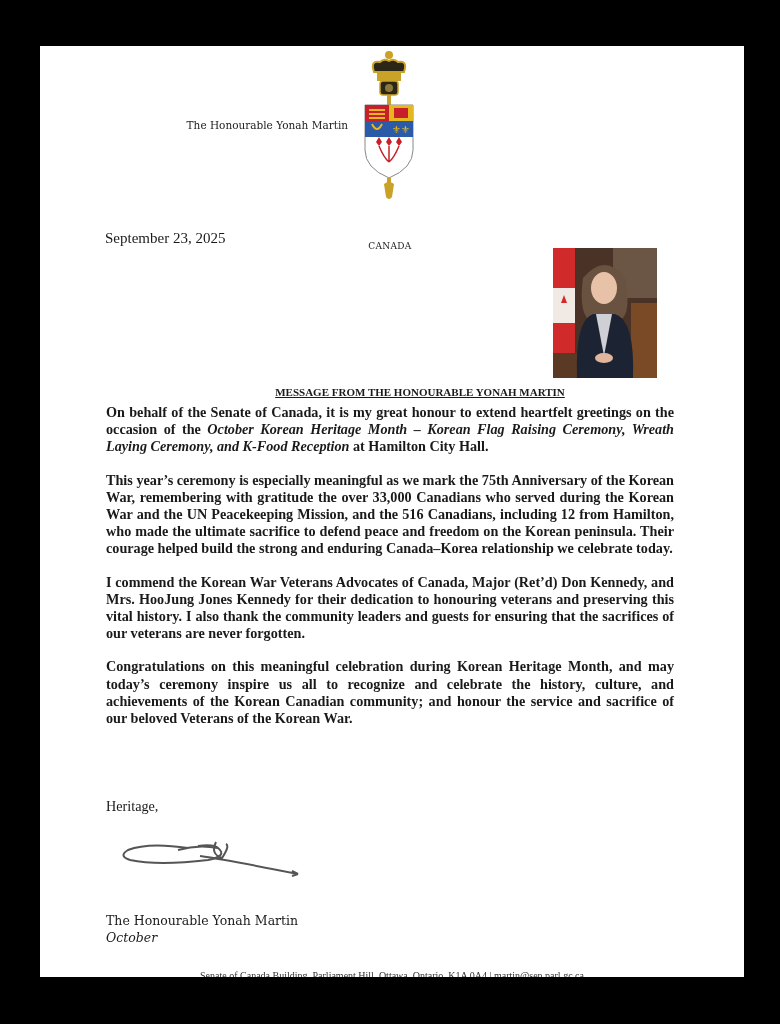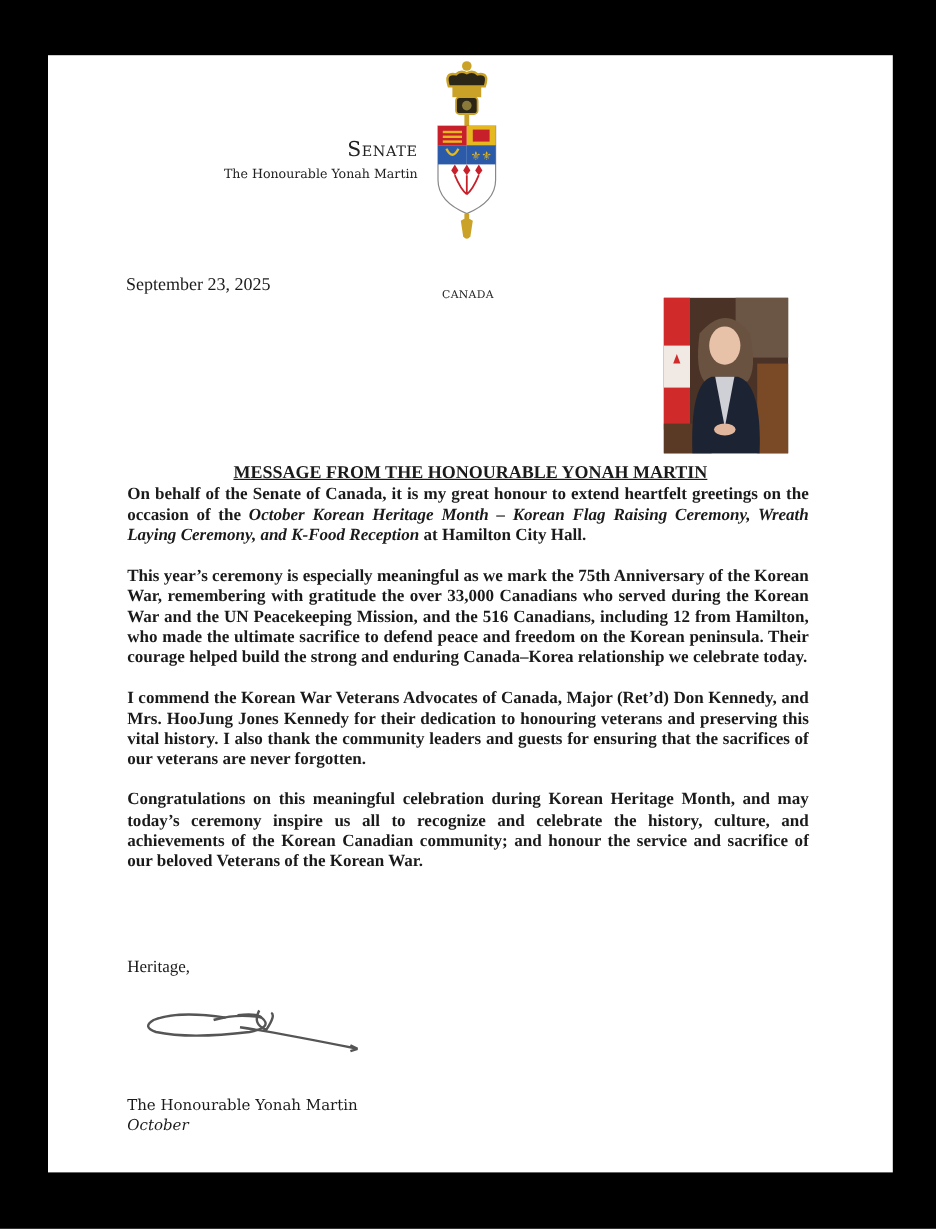--- a/index.html
+++ b/index.html
@@ -51,21 +51,21 @@
     position: absolute; left: 65px; top: 184px;
     font-size: 15px;
   }
   .portrait {
     position: absolute; left: 513px; top: 202px;
     width: 104px; height: 130px; overflow: hidden;
   }
   .heading {
     position: absolute; left: 0; top: 340px; width: 704px;
     text-align: center;
-    font-size: 15px; font-weight: bold; text-decoration: underline;
+    font-size: 11px; font-weight: bold; text-decoration: underline; padding-left: 28px;
   }
   .body-text {
     position: absolute; left: 66px; width: 568px;
     font-size: 14.2px; line-height: 17.2px; text-align: justify;
   }
   .body-text p { margin: 0 0 16px 0; }
   .p1 { top: 358px; font-weight: bold; }
   .signoff { position: absolute; left: 66px; top: 752px; font-size: 14.2px; }
   .signature { position: absolute; left: 78px; top: 790px; width: 190px; height: 50px; }
   .sig-name { position: absolute; left: 66px; top: 867px; font-family: "DejaVu Serif", serif; font-size: 12.5px; }
@@ -74,21 +74,20 @@
     position: absolute; left: 0; top: 924px; width: 704px;
     text-align: center; font-size: 10px; color: #333;
   }
 </style>
 </head>
 <body>
 
 <div class="page">
 
   <div class="lh-left">
-    <div class="lh-title">Senate</div>
     <div class="lh-sub">The Honourable Yonah Martin</div>
   </div>
 
   <svg class="crest" viewBox="0 0 58 152">
 
     <circle cx="29" cy="5" r="4" fill="#c9a227"></circle>
     <path d="M14 22 Q10 10 20 12 Q24 8 29 11 Q34 8 38 12 Q48 10 44 22 Z" fill="#2b2616" stroke="#c9a227" stroke-width="2"></path>
     <rect x="17" y="22" width="24" height="9" fill="#c9a227"></rect>
     <rect x="20" y="31" width="18" height="14" rx="3" fill="#2b2616" stroke="#c9a227" stroke-width="1.5"></rect>
     <circle cx="29" cy="38" r="4" fill="#8a7a3a"></circle>
@@ -147,13 +146,14 @@
   <div class="signoff">Heritage,</div>
 
   <svg class="signature" viewBox="0 0 190 50">
     <path d="M70 12 Q30 6 10 14 Q0 20 12 24 Q40 30 90 24 Q110 20 100 12 Q96 8 80 10" stroke="#555" stroke-width="2" fill="none"></path>
     <path d="M60 14 Q80 8 100 12 M98 6 Q92 18 104 22 Q112 10 108 8 M82 20 Q110 24 180 38 l-6 -3 m6 3 l-6 2" stroke="#555" stroke-width="2" fill="none"></path>
   </svg>
 
   <div class="sig-name">The Honourable Yonah Martin</div>
   <div class="sig-title">October</div>
 
+  <div class="footer">Senate of Canada Building, Parliament Hill, Ottawa, Ontario, K1A 0A4 | martin@sen.parl.gc.ca</div>
 </div>
 
 </body></html>

